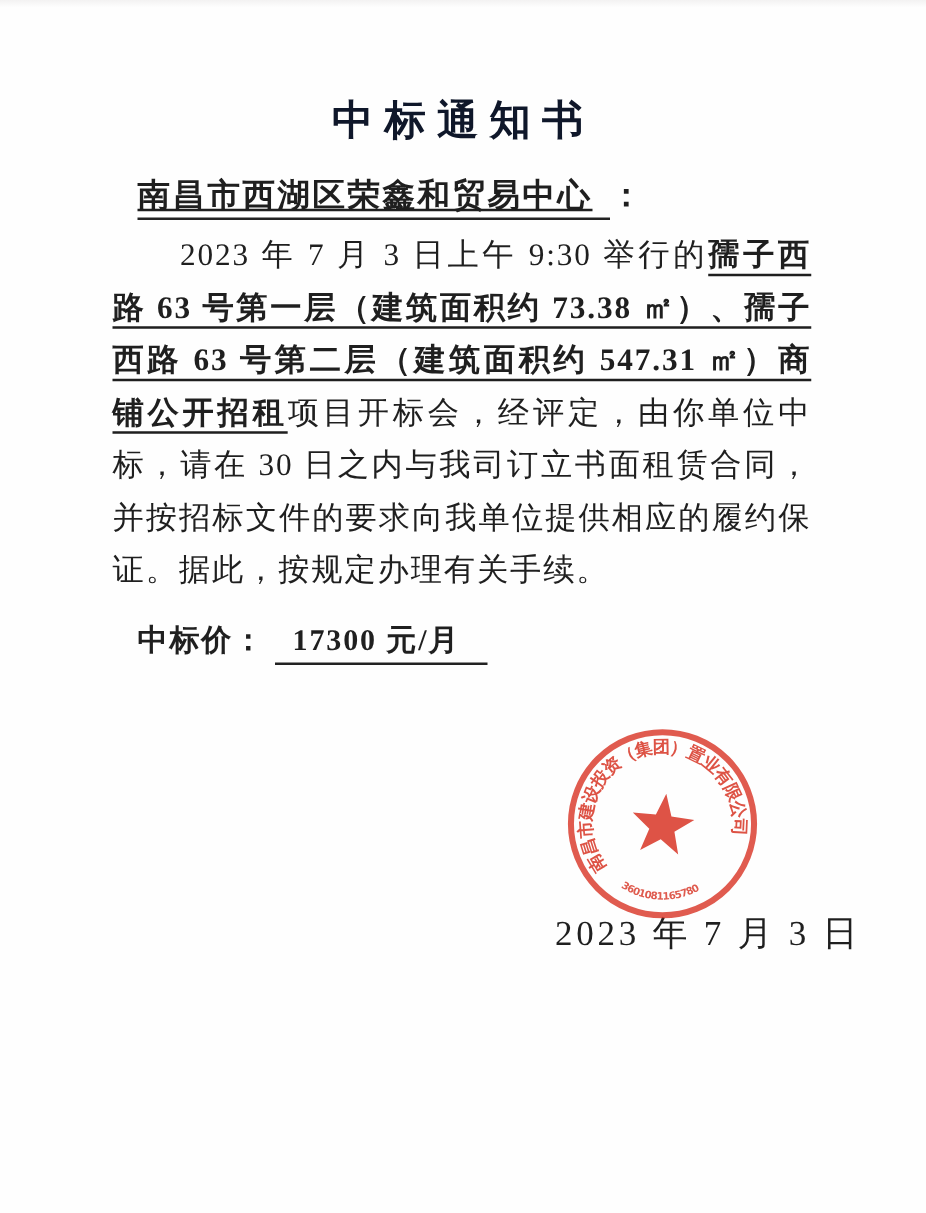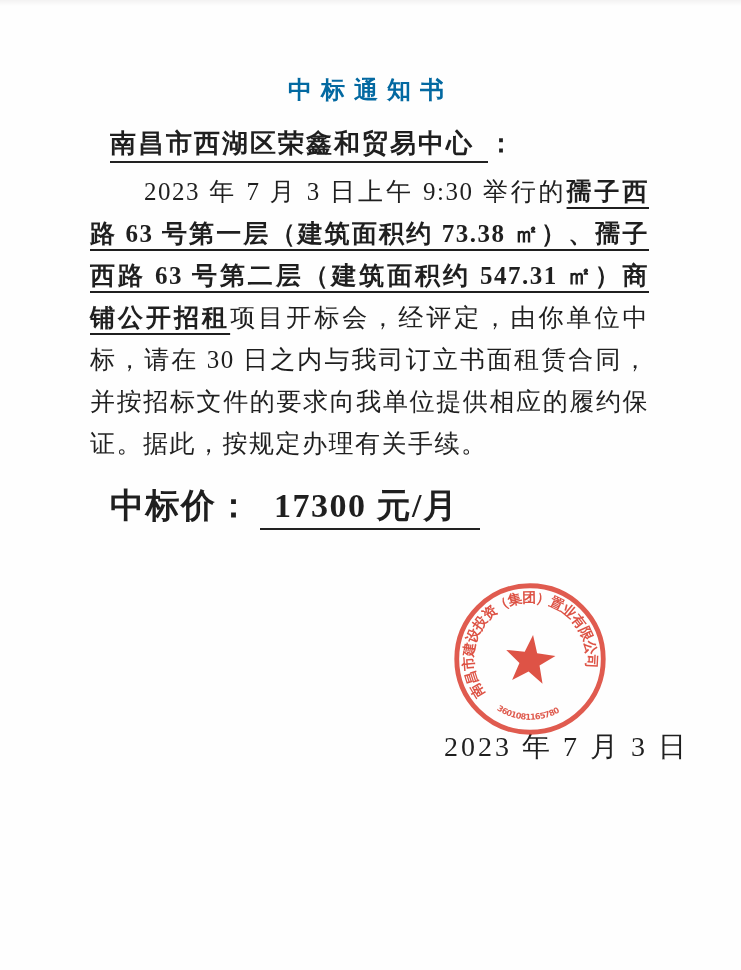--- a/index.html
+++ b/index.html
@@ -23,56 +23,57 @@
     position: absolute;
     top: 0; left: 0; right: 0;
     height: 6px;
     background: linear-gradient(#f3f2f2, rgba(255,255,255,0));
     pointer-events: none;
   }
 
   .doc-title {
     margin: 74px 0 0 0;
     text-align: center;
-    font-size: 24px;
+    font-size: 33px;
     font-weight: bold;
     letter-spacing: 9px;
-    color: #0369a1;
+    color: #0f172a;
   }
 
   .addressee {
     margin: 20px 0 0 110px;
     font-size: 26px;
     font-weight: bold;
     letter-spacing: 2px;
     white-space: nowrap;
   }
   .addressee .name {
     border-bottom: 2px solid #222;
     padding: 0 14px 3px 0;
+    text-decoration: underline;
   }
 
   .body-para {
     margin: 10px 92px 18px 90px;
     font-size: 25px;
     line-height: 42px;
     letter-spacing: 1.5px;
     text-align: justify;
     text-indent: 54px;
   }
   .u-seg {
     font-weight: bold;
     text-decoration: underline;
     text-decoration-thickness: 2px;
     text-underline-offset: 7px;
   }
 
   .price-line {
     margin: 12px 0 0 110px;
-    font-size: 34px;
+    font-size: 24px;
     letter-spacing: 1.5px;
     white-space: nowrap;
   }
   .price-line .label {
     font-weight: bold;
     margin-right: 8px;
   }
   .price-line .value {
     font-weight: bold;
     border-bottom: 2px solid #222;

